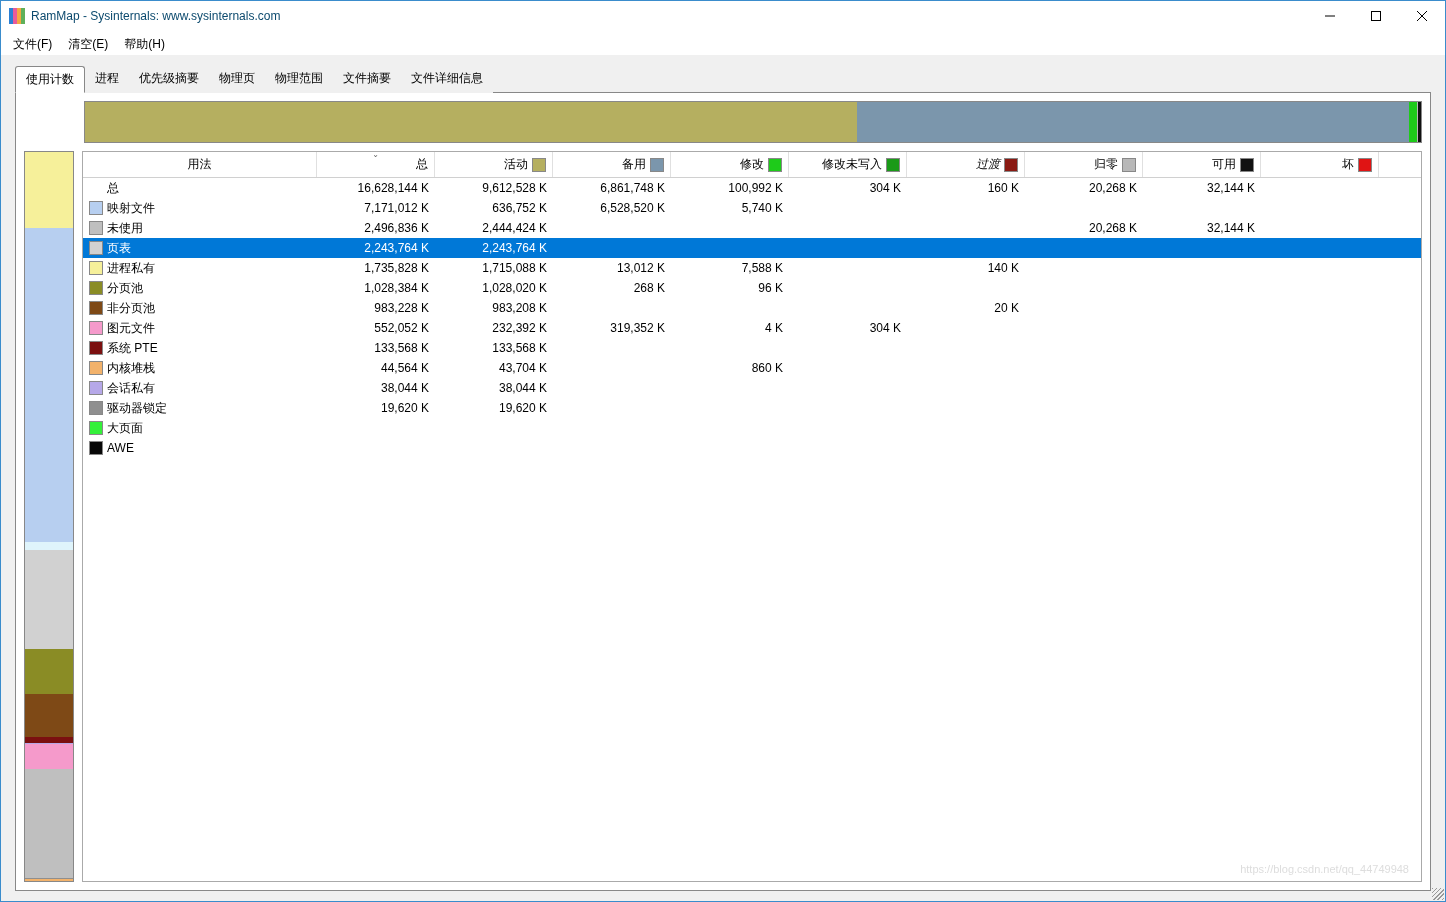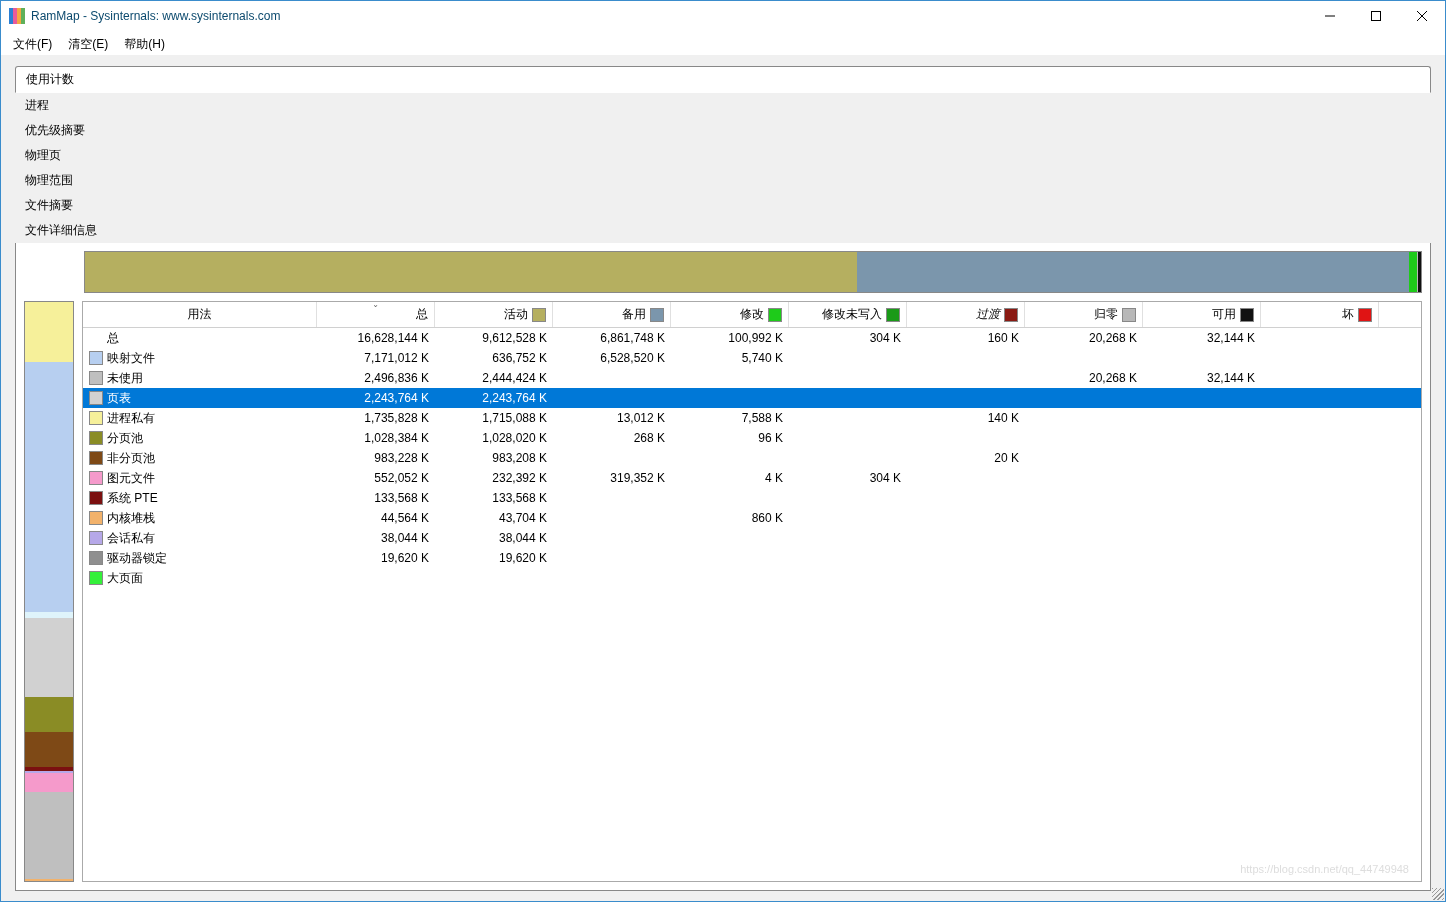--- a/index.html
+++ b/index.html
@@ -8,21 +8,21 @@
 .titlebar { height: 30px; display: flex; align-items: center; padding: 0 0 0 8px; }
 .app-icon { width: 16px; height: 16px; margin-right: 6px; display: flex; }
 .app-icon span { width: 4px; height: 16px; }
 .app-icon span:nth-child(1){background:#2a7fd4;} .app-icon span:nth-child(2){background:#e85a9b;} .app-icon span:nth-child(3){background:#f4a742;} .app-icon span:nth-child(4){background:#5fb05a;}
 .title-text { font-size: 12px; color: #0c4a6e; }
 .win-ctrls { margin-left: auto; display: flex; }
 .win-btn { width: 46px; height: 30px; display: flex; align-items: center; justify-content: center; color: #333; }
 .menubar { height: 24px; display: flex; align-items: flex-end; padding: 0 4px; }
 .menu-item { padding: 2px 8px; font-size: 12px; }
 .client { flex: 1; padding: 10px 14px; display: flex; flex-direction: column; background: #f0f0f0; }
-.tabstrip { display: flex; flex-direction: column; }
+.tabstrip { display: flex; }
 .tab { padding: 4px 10px; background: #f0f0f0; font-size: 12px; position: relative; top: 1px; }
 .tab.active { background: #fff; border: 1px solid #888; border-bottom: 1px solid #fff; border-radius: 3px 3px 0 0; }
 .panel { flex: 1; background: #fff; border: 1px solid #888; padding: 8px; display: flex; flex-direction: column; }
 .hbar { height: 42px; border: 1px solid #888; margin: 0 0 8px 60px; display: flex; position: relative; }
 .hbar-seg { height: 100%; }
 .body { flex: 1; display: flex; gap: 8px; }
 .vbar { width: 50px; border: 1px solid #888; display: flex; flex-direction: column; }
 .vbar-seg { width: 100%; }
 .listwrap { flex: 1; border: 1px solid #aaa; overflow: hidden; display: flex; flex-direction: column; position: relative; }
 .hdr-row { display: flex; border-bottom: 1px solid #d0d0d0; height: 26px; background: #fff; }
@@ -343,20 +343,35 @@
                 <div class="dcell c1"></div>
                 <div class="dcell c2"></div>
                 <div class="dcell c3"></div>
                 <div class="dcell c4"></div>
                 <div class="dcell c5"></div>
                 <div class="dcell c6"></div>
                 <div class="dcell c7"></div>
                 <div class="dcell c8"></div>
                 <div class="dcell c9"></div>
               </div>
+              <div class="drow">
+                <div class="dcell first c0">
+                  <span class="sw" style="background: rgb(7, 7, 7);"></span>
+                  <span>AWE</span>
+                </div>
+                <div class="dcell c1"></div>
+                <div class="dcell c2"></div>
+                <div class="dcell c3"></div>
+                <div class="dcell c4"></div>
+                <div class="dcell c5"></div>
+                <div class="dcell c6"></div>
+                <div class="dcell c7"></div>
+                <div class="dcell c8"></div>
+                <div class="dcell c9"></div>
+              </div>
             </div>
           <div class="watermark">https://blog.csdn.net/qq_44749948</div>
         </div>
       </div>
     </div>
   </div>
   <div class="resize-grip"></div>
 </div>
 
 </body></html>

